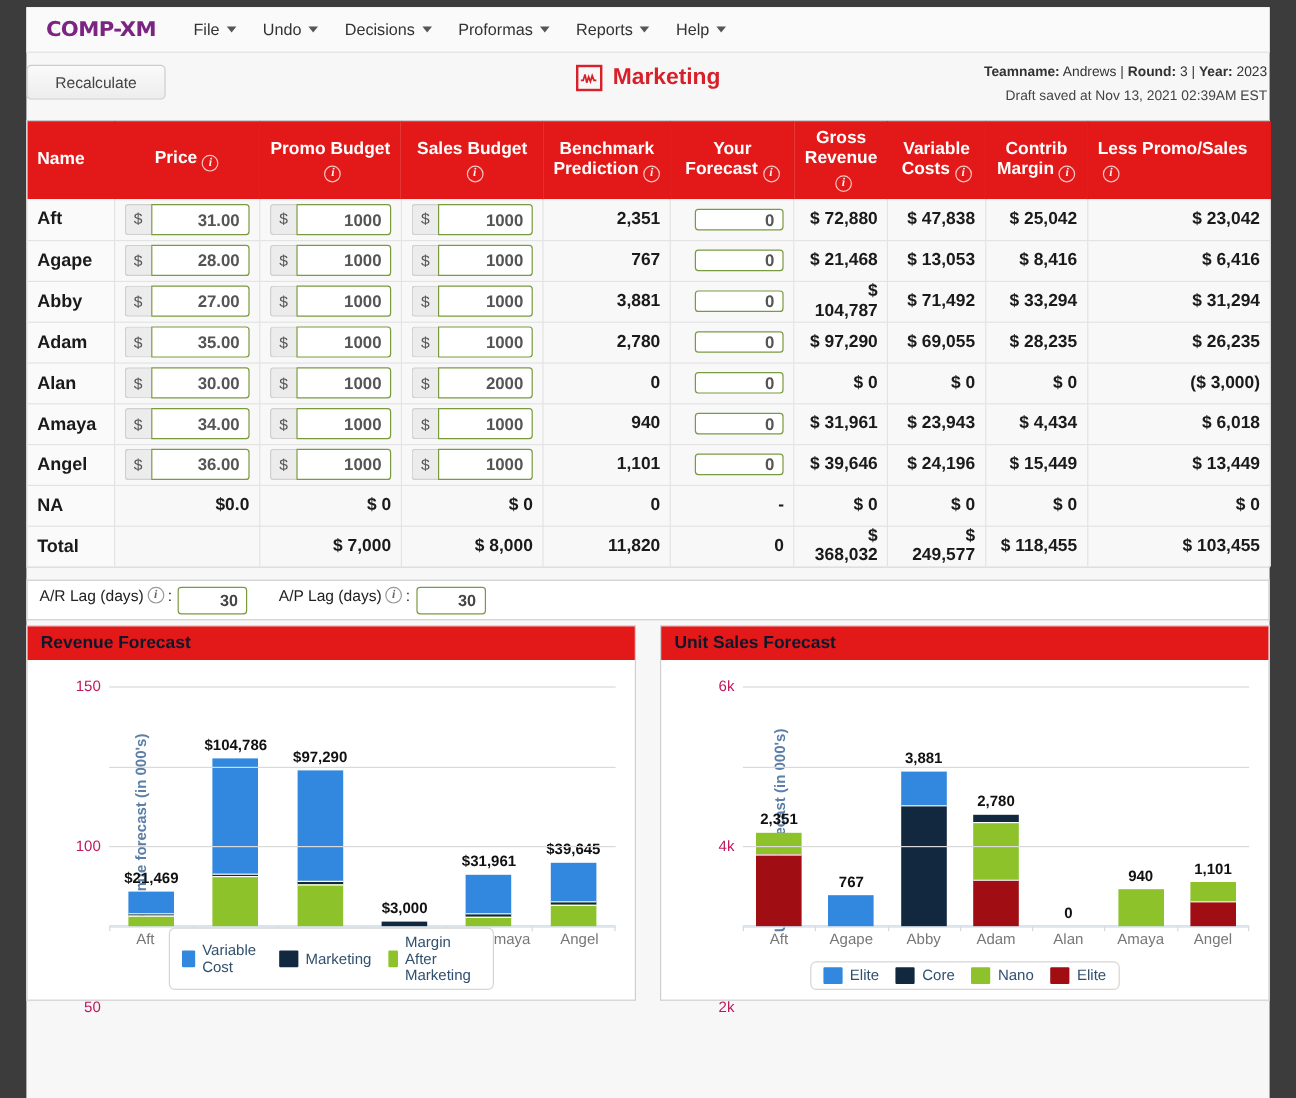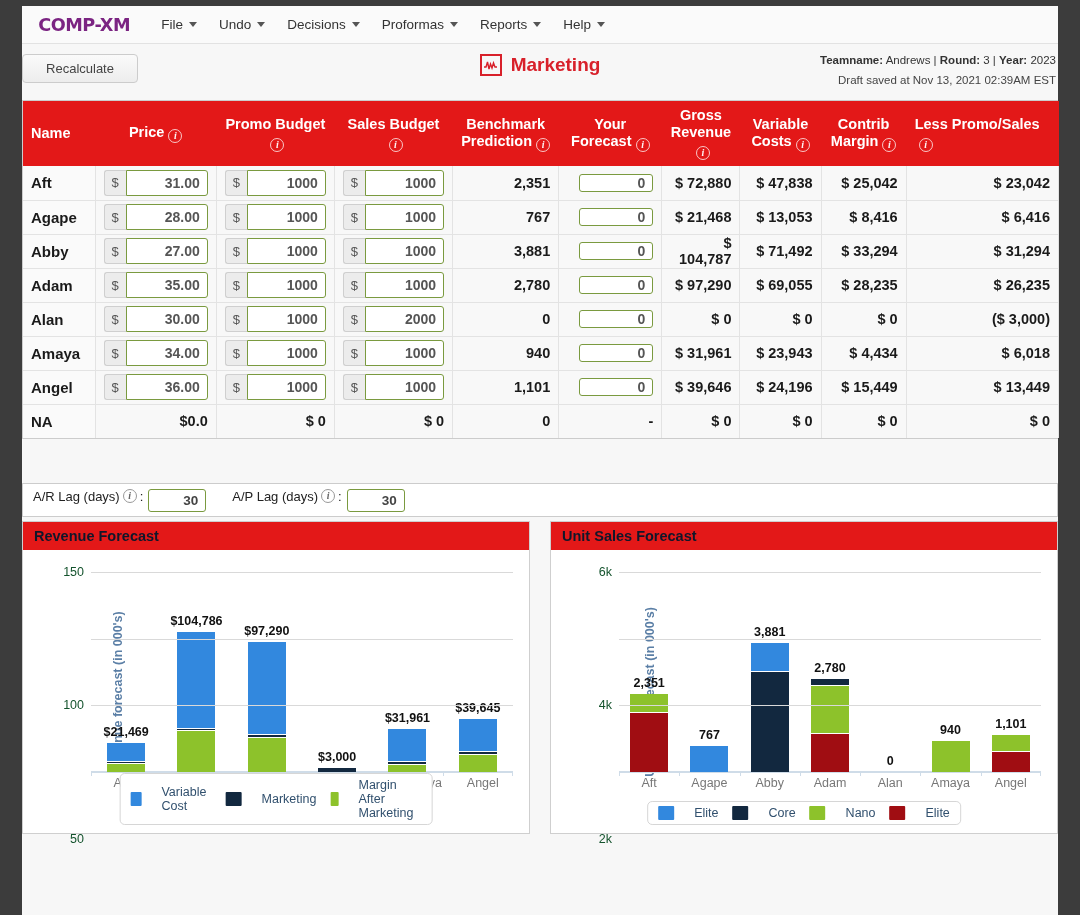--- a/index.html
+++ b/index.html
@@ -271,21 +271,21 @@
     top: 22px; height: 200px;
   }
   .gridline {
     position: absolute; left: 0; right: 0;
     height: 1px; background: #d9d9d9;
   }
   .ytick {
     position: absolute;
     right: calc(100% + 7px);
     transform: translateY(-50%);
-    font-size: 12.5px; color: #14532d;
+    font-size: 12.5px; color: #be185d;
     white-space: nowrap;
   }
   .axis-x {
     position: absolute; left: 0; right: 0; bottom: 0;
     height: 1px; background: #cfdce8;
   }
   .bars {
     position: absolute; left: 0; right: 0; bottom: 0; top: 0;
     display: flex;
   }
@@ -339,21 +339,21 @@
   .legend {
     position: absolute;
     left: 50%; transform: translateX(-50%);
     bottom: 8px;
     border: 1px solid #d6d6d6;
     border-radius: 5px;
     background: #fff;
     padding: 4px 10px;
     display: flex; align-items: center; gap: 14px;
   }
-  .legend-item { display: flex; align-items: center; gap: 20px; }
+  .legend-item { display: flex; align-items: center; gap: 6px; }
   .swatch { width: 16px; height: 14px; border-radius: 1px; }
   .legend-text { font-size: 12.5px; color: #31506e; }
 </style>
 </head>
 <body>
 
 <div class="page">
 
   <div class="topstrip"></div>
   <div class="leftgutter"></div>
@@ -665,20 +665,32 @@
             <td class="">$0.0</td>
             <td class="">$ 0</td>
             <td class="">$ 0</td>
             <td class="">0</td>
             <td class="">-</td>
             <td class="">$ 0</td>
             <td class="">$ 0</td>
             <td class="">$ 0</td>
             <td class="">$ 0</td>
           </tr>
+          <tr>
+            <td class="namecell">Total</td>
+            <td class=""></td>
+            <td class="">$ 7,000</td>
+            <td class="">$ 8,000</td>
+            <td class="">11,820</td>
+            <td class="">0</td>
+            <td class="">$ 368,032</td>
+            <td class="">$ 249,577</td>
+            <td class="">$ 118,455</td>
+            <td class="">$ 103,455</td>
+          </tr>
         </tbody>
     </table>
   </div>
 
   <div class="lagbar">
     <div class="laggroup">
       <span>A/R Lag (days)</span>
       <i class="info-dark">i</i>
       <span>:</span>
       <input class="laginput" value="30" style="">

